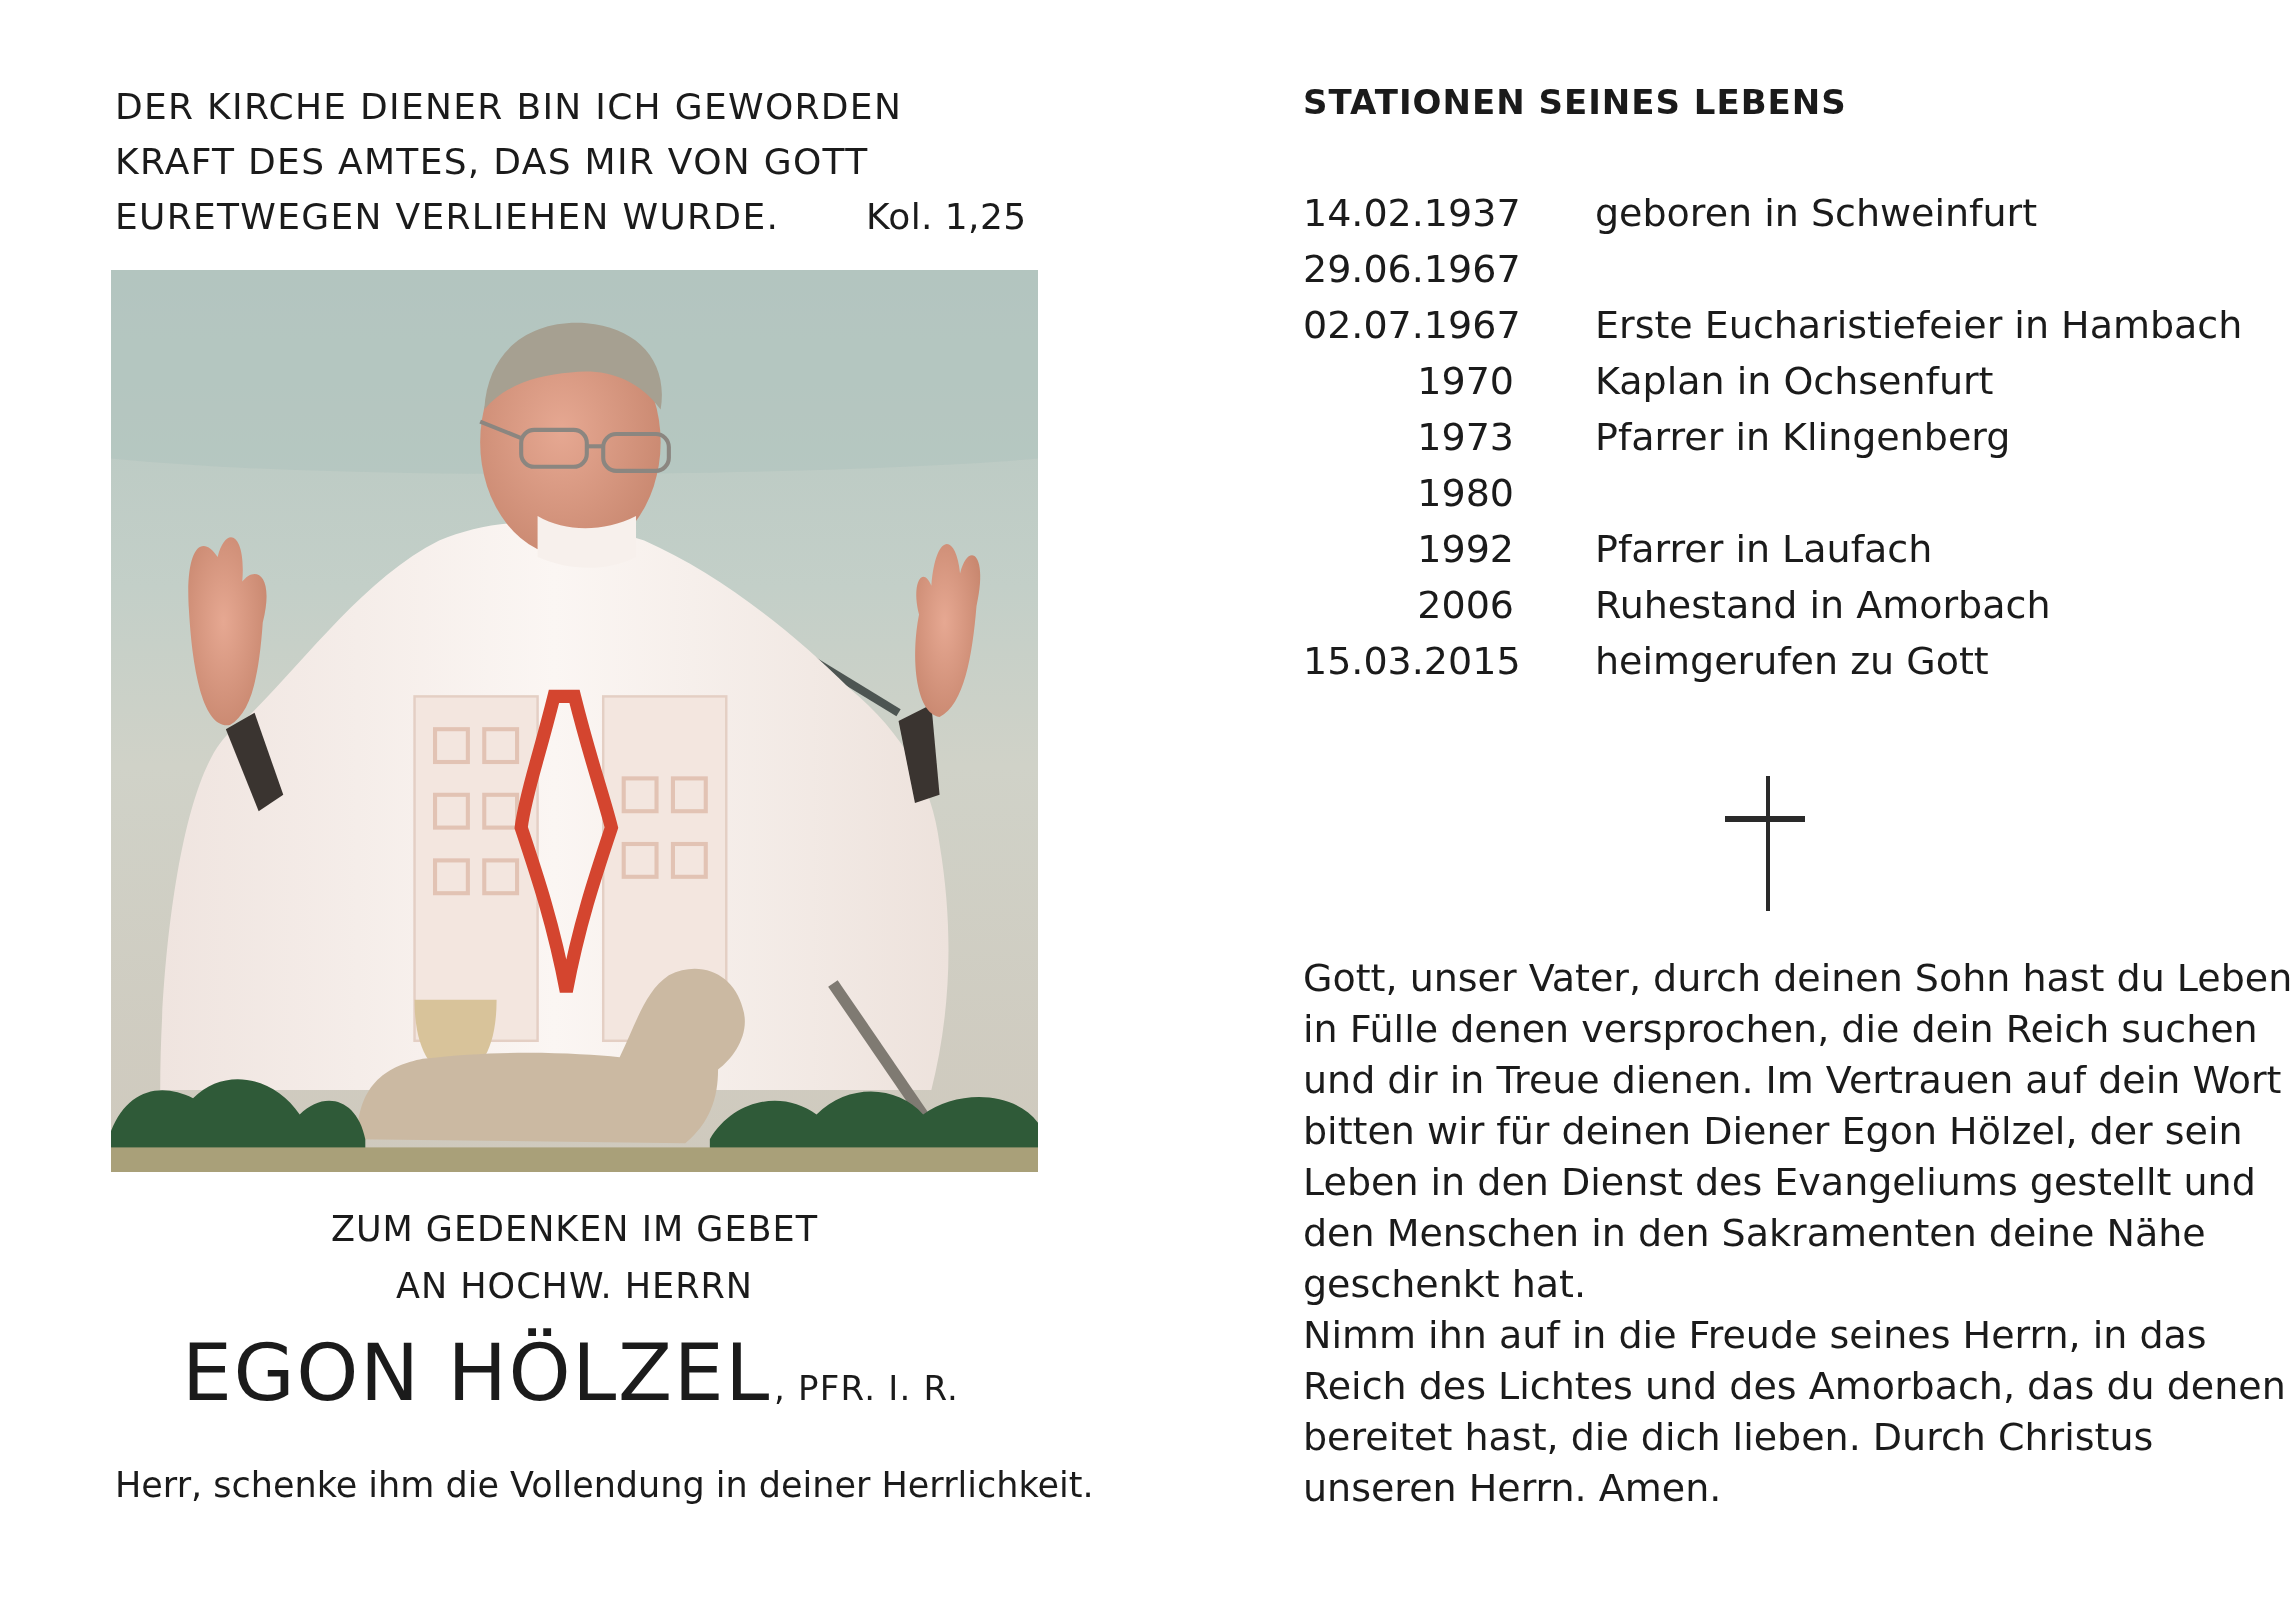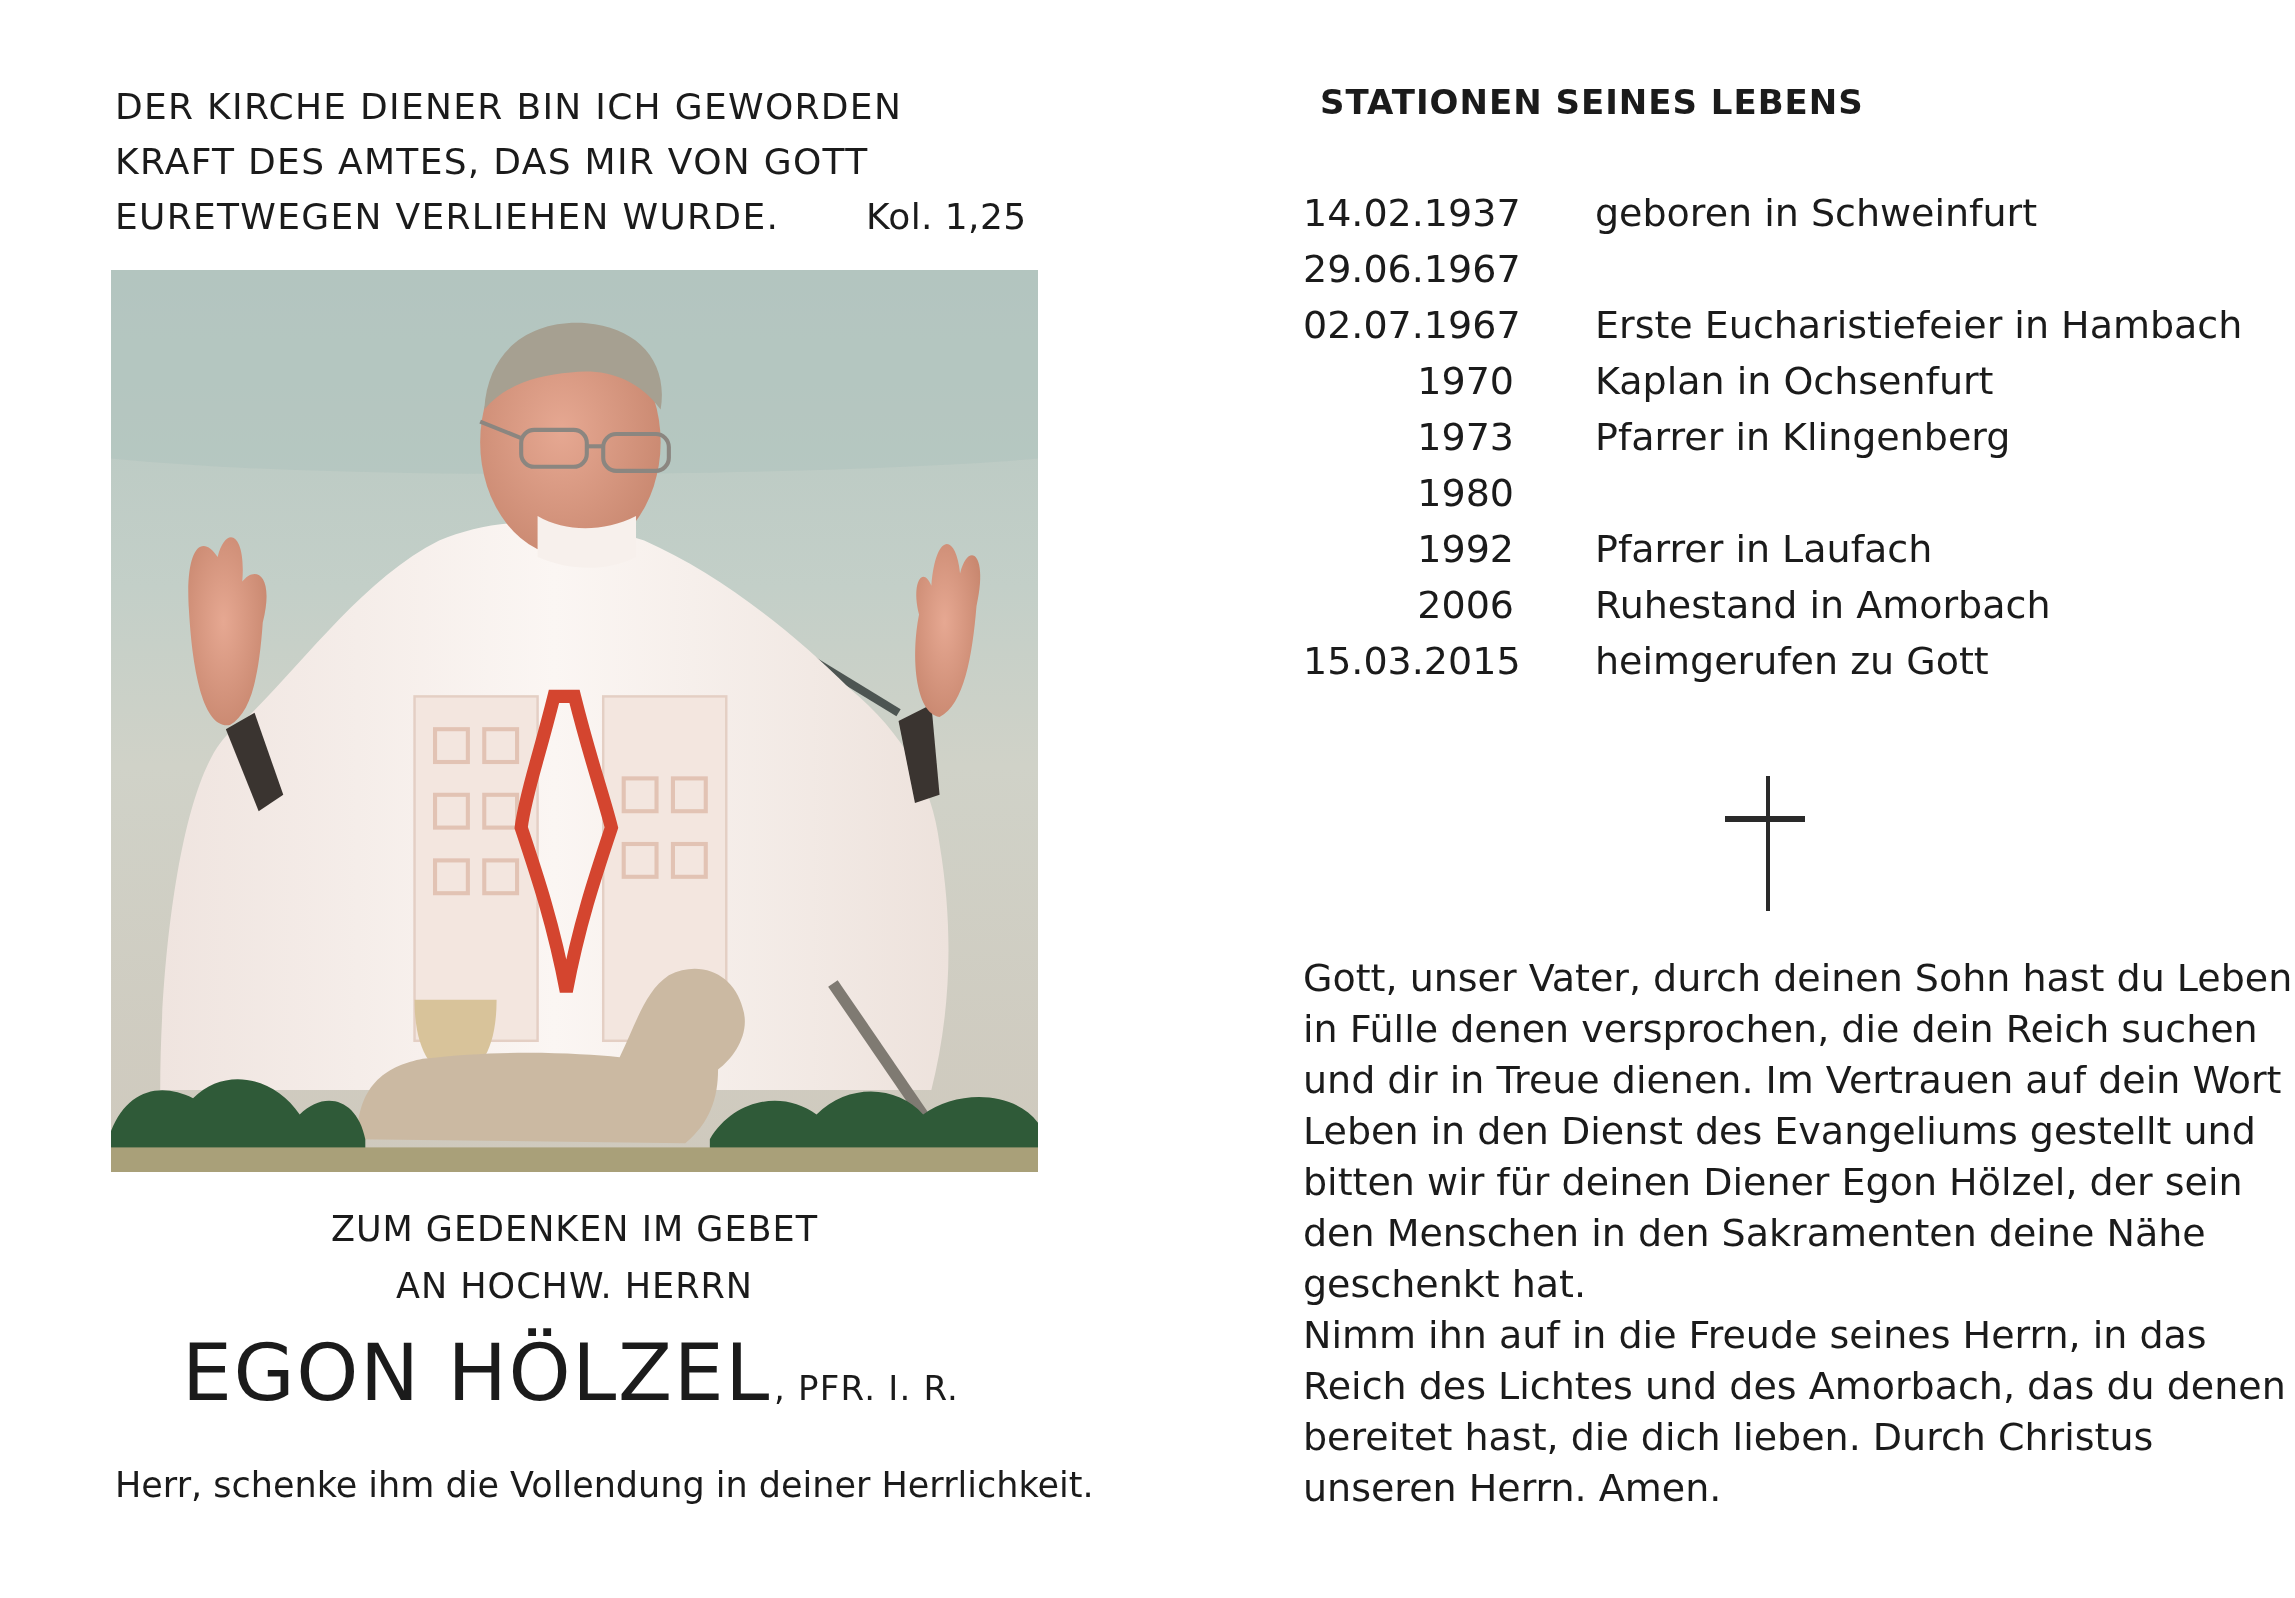--- a/index.html
+++ b/index.html
@@ -17,21 +17,21 @@
 
     .memorial { left: 111px; width: 927px; text-align: center; font-size: 35px; letter-spacing: 1px; }
     .mem1 { top: 1209px; }
     .mem2 { top: 1266px; }
     .name-row { left: 182px; top: 1327px; }
     .name { font-size: 79px; letter-spacing: 1.6px; font-weight: normal; text-align: right; }
     .suffix { font-size: 34px; letter-spacing: 1.2px; margin-left: 3.3px; }
     .blessing { left: 115px; top: 1465px; font-size: 35px; letter-spacing: 0px; }
 
     
-    .heading { left: 1303px; top: 82px; font-size: 34px; font-weight: bold; letter-spacing: 1px; margin-left: 17px; }
+    .heading { left: 1303px; top: 82px; font-size: 34px; font-weight: bold; letter-spacing: 1px; }
     .timeline { left: 1303px; top: 189px; }
     .tl-row { position: relative; height: 56px; font-size: 38px; line-height: 49px; }
     .tl-date { position: absolute; right: calc(100% - 211px); left: auto; text-align: right; width: 211px; }
     .tl-row { width: 943px; }
     .tl-date { right: auto; left: 0; }
     .tl-text { position: absolute; left: 256px; margin-left: 36px; }
 
     .cross { left: 1723px; top: 776px; width: 82px; height: 136px; }
     .cross .v { position: absolute; left: 43px; top: 0; width: 4.1px; height: 135px; background: #2a2a2a; }
     .cross .h { position: absolute; left: 1.6px; top: 40px; width: 80px; height: 5.7px; background: #2a2a2a; }
@@ -172,22 +172,22 @@
 
 <div class="abs cross">
   <div class="v"></div>
   <div class="h"></div>
 </div>
 
 <div class="abs prayer">
   <span class="pline">Gott, unser Vater, durch deinen Sohn hast du Leben</span>
   <span class="pline">in Fülle denen versprochen, die dein Reich suchen</span>
   <span class="pline">und dir in Treue dienen. Im Vertrauen auf dein Wort</span>
+  <span class="pline">bitten wir für deinen Diener Egon Hölzel, der sein</span>
   <span class="pline">Leben in den Dienst des Evangeliums gestellt und</span>
-  <span class="pline">bitten wir für deinen Diener Egon Hölzel, der sein</span>
   <span class="pline">den Menschen in den Sakramenten deine Nähe</span>
   <span class="pline">geschenkt hat.</span>
   <span class="pline">Nimm ihn auf in die Freude seines Herrn, in das</span>
   <span class="pline">Reich des Lichtes und des Amorbach, das du denen</span>
   <span class="pline">bereitet hast, die dich lieben. Durch Christus</span>
   <span class="pline">unseren Herrn. Amen.</span>
 </div>
 
 
 </body></html>

